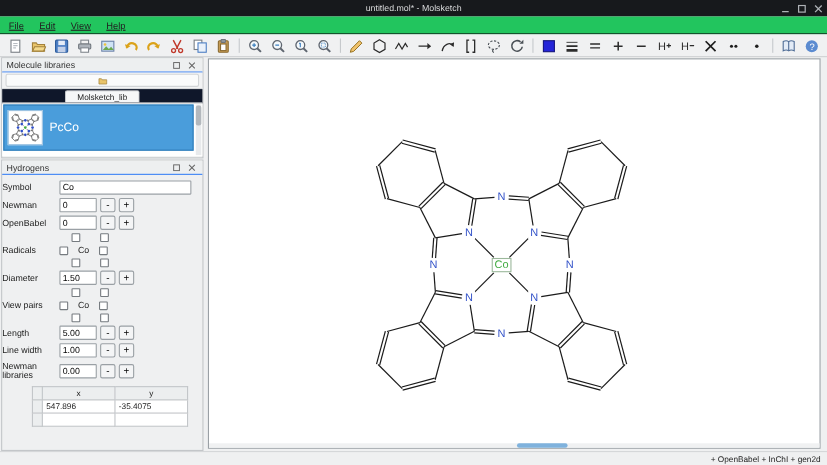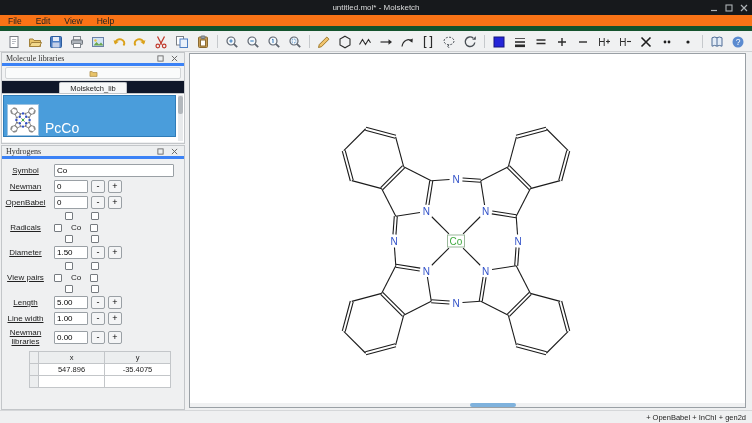--- a/index.html
+++ b/index.html
@@ -8,81 +8,81 @@
     width:752px; height:423px; position:relative; overflow:hidden;
     font-family:"Liberation Sans", sans-serif; background:#eff0f1; color:#222;
   }
   
   .titlebar { position:absolute; top:0; left:0; right:0; height:15px;
     background:#17191c; color:#d9dadb; font-size:8px;
     display:flex; align-items:center; justify-content:center; }
   .win-controls { position:absolute; right:4px; top:0; height:15px; display:flex; gap:7px; align-items:center; }
   .win-controls svg { width:8px; height:8px; }
   
-  .menubar { position:absolute; top:15px; left:0; right:0; height:16px; background:#f97316;
-    border-bottom:5px solid #14532d; display:flex; align-items:center; gap:14px;
-    padding-left:8px; font-size:8.5px; }
+  .menubar { position:absolute; top:15px; left:0; right:0; height:16px; background:#22c55e;
+    border-bottom:1px solid #14532d; display:flex; align-items:center; gap:14px;
+    padding-left:8px; font-size:8.5px;text-decoration:underline; }
   .menu-item { cursor:default; }
   
   .toolbar { position:absolute; top:32px; left:0; right:0; height:20px; background:#f0f1f2;
     border-bottom:1px solid #cfd1d3; display:flex; align-items:center; padding:0 4px; gap:1px; }
   .tb-btn { width:20px; height:18px; border:1px solid transparent; background:transparent;
     padding:1px; display:flex; align-items:center; justify-content:center; border-radius:2px; }
   .tb-btn svg { width:14px; height:14px; }
   .tb-sep { width:1px; height:13px; background:#c6c9cc; margin:0 3px; flex:none; }
   
   .main { position:absolute; top:53px; left:0; right:0; bottom:13px; }
   .dock { position:absolute; left:0; top:-1px; width:187px; bottom:0; }
   .panel { position:absolute; left:1px; right:2px; border:1px solid #c3c6c9; background:#eff0f1; }
   .panel.library { top:0; height:92px; }
   .panel.properties { top:93px; bottom:0; }
   .phead { height:13px; display:flex; align-items:center; font-size:8px; color:#333;
-    padding:0 4px; border-bottom:3px solid #3b82f6; background:#edeff0; gap:3px;font-family:Liberation Serif, serif; }
+    padding:0 4px; border-bottom:1px solid #3b82f6; background:#edeff0; gap:3px; }
   .phead .sp { flex:1; }
   .dockbtn { width:11px; height:11px; display:flex; align-items:center; justify-content:center;
     background:transparent; border:none; padding:0; }
   .dockbtn svg { width:7px; height:7px; }
   
   .lib-toolbar { height:15px; border-bottom:1px solid #d8dadc; display:flex; align-items:center;
     justify-content:center; background:#f2f3f4; padding:1px 3px; }
   .lib-path-btn { width:100%; height:12px; border:1px solid #d2d5d7; border-radius:2px;
     background:#fafbfb; display:flex; align-items:center; justify-content:center; padding:0; }
   .lib-path-btn svg { width:9px; height:9px; }
   .lib-tabs { height:13px; display:flex; justify-content:center; align-items:flex-end;
     background:#0f172a; border-bottom:1px solid #c3c6c9; }
   .lib-tab { font-size:7.5px; padding:1px 10px 0 10px; background:#f6f7f8;
     border:1px solid #c3c6c9; border-bottom:none; border-radius:2px 2px 0 0; }
   .lib-list { position:relative; height:48px; background:#fff; }
   .lib-item { position:absolute; left:1px; right:8px; top:1px; height:42px; background:#4a9ddb;
-    border:1px solid #2f7cb8; display:flex; align-items:flex-end; gap:6px; padding-left:3px;
-    color:#fff; font-size:14px; }
+    border:1px solid #2f7cb8; display:flex; align-items:center; gap:6px; padding-left:3px;
+    color:#fff; font-size:11px; }
   .thumb-box { width:32px; height:32px; background:#fff; border:1px solid #9cc3e2; flex:none; }
   .lib-scroll { position:absolute; right:1px; top:1px; width:5px; bottom:1px; background:#e8eaec; }
   .lib-scroll .h { position:absolute; top:1px; left:0; width:100%; height:18px; background:#b3b8bd; border-radius:2px; }
   
   .prop-body { position:absolute; top:13px; left:0; right:0; bottom:0; padding-top:2px; overflow:hidden; }
   .prow { display:flex; align-items:center; margin:3px 5px 0 0; }
   .prow.tall { align-items:center; }
-  .plabel { width:52px; text-align:center; padding-right:5px; font-size:8px; line-height:1.15; flex:none;text-decoration:underline; }
+  .plabel { width:52px; text-align:left; padding-right:5px; font-size:8px; line-height:1.15; flex:none; }
   .pinput { height:13px; border:1px solid #9aa0a5; background:#fff; font-size:8px;
     font-family:inherit; padding:0 2px; border-radius:1px; }
   .pinput.wide { width:120px; }
   .pinput.num { width:34px; }
   .spin { width:14px; height:13px; margin-left:3px; border:1px solid #9aa0a5; background:#f4f5f6;
     font-size:9px; line-height:9px; padding:0; border-radius:2px; font-family:inherit; }
   .cbgrid { display:flex; flex-direction:column; gap:3px; }
   .cbrow { display:flex; align-items:center; }
   .cbrow.edge { padding-left:11px; gap:18px; }
   .cbrow.mid { gap:6px; }
   .cb { width:8px; height:8px; border:1px solid #767b80; background:#fff; display:inline-block; border-radius:1px; }
   .cbcenter { font-size:8px; width:16px; text-align:center; }
   table.coords { border-collapse:collapse; margin:5px 0 0 27px; }
   .coords th, .coords td { border:1px solid #c3c6c9; font-size:7.5px; height:12px; font-weight:normal; }
   .coords th { background:#eceeef; width:66px; text-align:center; }
-  .coords td { background:#fff; width:66px; padding:0 3px; text-align:center; }
+  .coords td { background:#fff; width:66px; padding:0 3px; text-align:left; }
   .coords .gut { width:9px; background:#eceeef; padding:0; }
   
   .canvas-wrap { position:absolute; left:189px; top:0; right:6px; bottom:2px; background:#fff;
     border:1px solid #9aa0a5; }
   .canvas-wrap svg.sheet { position:absolute; left:0; top:0; }
   .hscroll { position:absolute; left:0; right:0; bottom:0; height:4px; background:#f0f1f2; }
   .hscroll .handle { position:absolute; left:280px; width:46px; height:4px; background:#7fb2dd; border-radius:2px; }
   
   .statusbar { position:absolute; bottom:0; left:0; right:0; height:13px; background:#eff0f1;
     border-top:1px solid #d5d7d9; display:flex; align-items:center; justify-content:flex-end;

